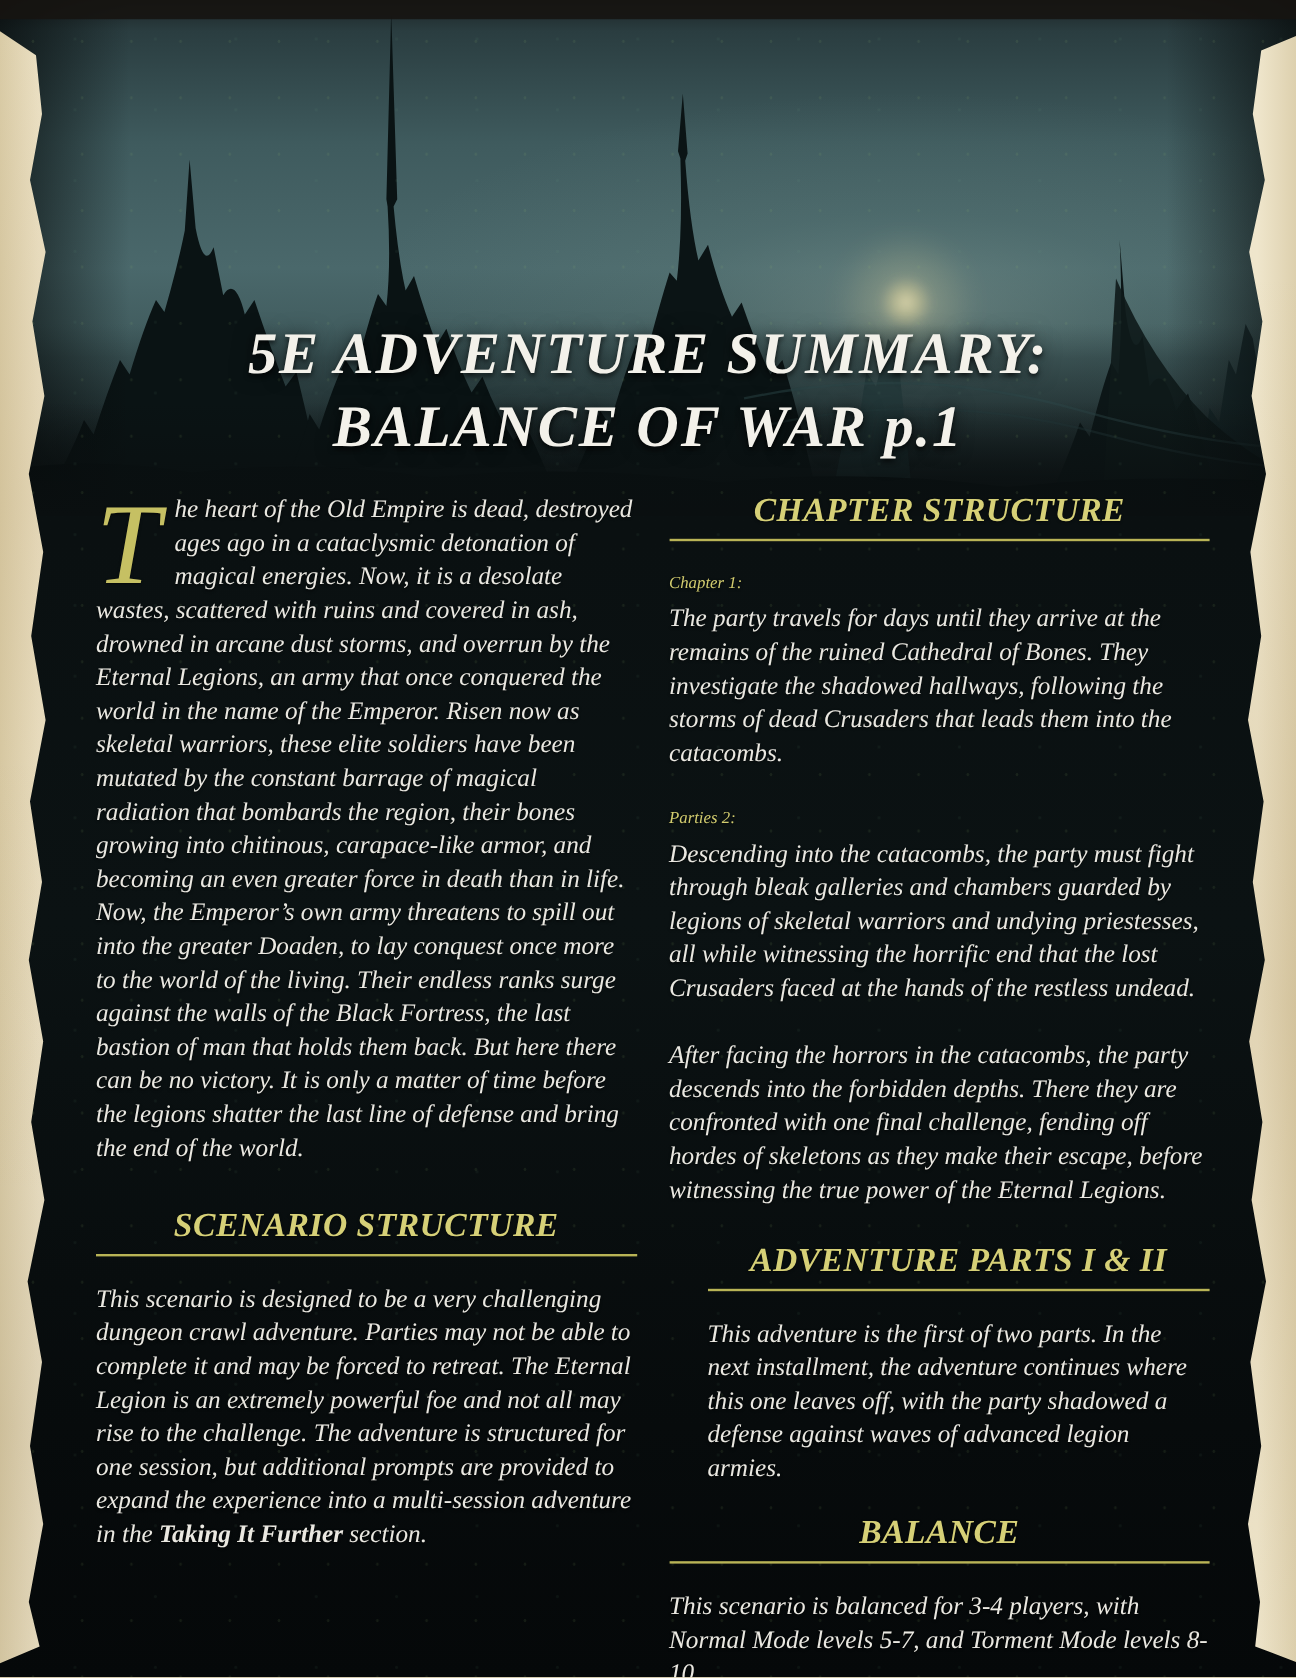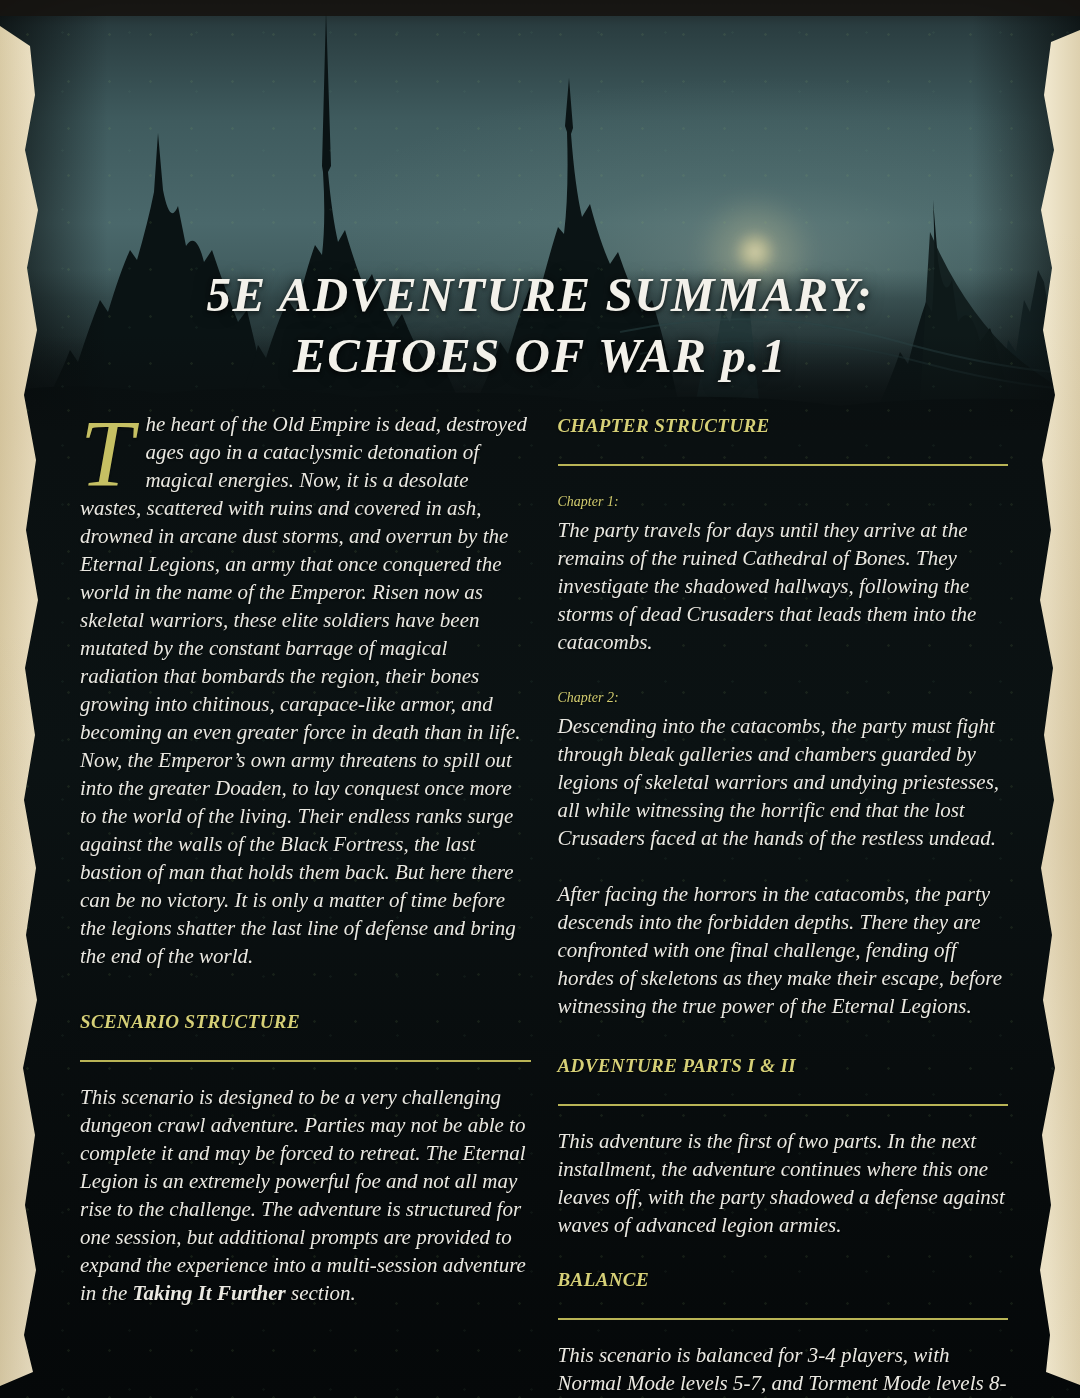--- a/index.html
+++ b/index.html
@@ -70,30 +70,30 @@
     color:#eae8e1;font-size:21px;line-height:28px;
     text-shadow:0 1px 2px rgba(0,0,0,.55);
   }
   p{margin:0;}
   .dropcap{
     float:left;font-size:96px;line-height:74px;
     margin:7px 12px 0 0;color:#c6c063;
   }
   .sect{margin-top:38px;}
   .sect h2{
-    margin:0;font-size:19px;line-height:28px;font-weight:bold;
+    margin:0;font-size:28px;line-height:28px;font-weight:bold;
     letter-spacing:.4px;color:#d6d077;
-    border-bottom:2px solid #b9b456;padding-bottom:24px;
+    border-bottom:2px solid #b9b456;padding-bottom:9px;text-align:center;
   }
   .sect .sect-body{margin-top:21px;}
   .col-right .sect:first-child{margin-top:2px;}
   .chapter{margin-top:28px;}
   .chapter:first-of-type{margin-top:22px;}
   .ch-label{color:#d2cc6f;font-size:14px;line-height:28px;}
-  .sect-ap{margin-top:32px;}
+  .sect-ap{margin-top:32px;margin-left:32px;}
   .sect-bal{margin-top:27px;}
   strong{font-weight:bold;}
 </style>
 </head>
 <body>
 
 <div class="page">
   <div class="parchment"></div>
 
   <div class="dark-panel">
@@ -166,21 +166,21 @@
 
       <path fill="#081011" d="M0,430 L0,392 Q80,380 160,394 Q260,382 360,398 Q480,386 600,402 Q720,390 840,406 Q950,394 1080,402 L1080,430 Z"></path>
 
       <rect width="1080" height="430" fill="url(#sideVign)"></rect>
       <rect width="1080" height="16" fill="#161411" opacity="0.9"></rect>
       <rect y="335" width="1080" height="95" fill="url(#fadeGrad)"></rect>
     </svg>
 
     <div class="title-block">
       <div class="title-line">5E ADVENTURE SUMMARY:</div>
-      <div class="title-line">ECHOES OF WAR p.1</div>
+      <div class="title-line">BALANCE OF WAR p.1</div>
     </div>
 
     <div class="columns">
 
       <div class="col-left">
         <p class="lead"><span class="dropcap">T</span><span>he heart of the Old Empire is dead, destroyed ages ago in a cataclysmic detonation of magical energies. Now, it is a desolate wastes, scattered with ruins and covered in ash, drowned in arcane dust storms, and overrun by the Eternal Legions, an army that once conquered the world in the name of the Emperor. Risen now as skeletal warriors, these elite soldiers have been mutated by the constant barrage of magical radiation that bombards the region, their bones growing into chitinous, carapace-like armor, and becoming an even greater force in death than in life.</span></p>
         <p>Now, the Emperor’s own army threatens to spill out into the greater Doaden, to lay conquest once more to the world of the living. Their endless ranks surge against the walls of the Black Fortress, the last bastion of man that holds them back. But here there can be no victory. It is only a matter of time before the legions shatter the last line of defense and bring the end of the world.</p>
 
         <div class="sect">
           <h2>SCENARIO STRUCTURE</h2>
@@ -191,21 +191,21 @@
       <div class="col-right">
         <div class="sect">
           <h2>CHAPTER STRUCTURE</h2>
 
           <div class="chapter">
             <div class="ch-label">Chapter 1:</div>
             <p>The party travels for days until they arrive at the remains of the ruined Cathedral of Bones. They investigate the shadowed hallways, following the storms of dead Crusaders that leads them into the catacombs.</p>
           </div>
 
           <div class="chapter">
-            <div class="ch-label">Chapter 2:</div>
+            <div class="ch-label">Parties 2:</div>
             <p>Descending into the catacombs, the party must fight through bleak galleries and chambers guarded by legions of skeletal warriors and undying priestesses, all while witnessing the horrific end that the lost Crusaders faced at the hands of the restless undead.</p>
           </div>
 
           <div class="chapter">
             <p>After facing the horrors in the catacombs, the party descends into the forbidden depths. There they are confronted with one final challenge, fending off hordes of skeletons as they make their escape, before witnessing the true power of the Eternal Legions.</p>
           </div>
         </div>
 
         <div class="sect sect-ap">
           <h2>ADVENTURE PARTS I &amp; II</h2>

